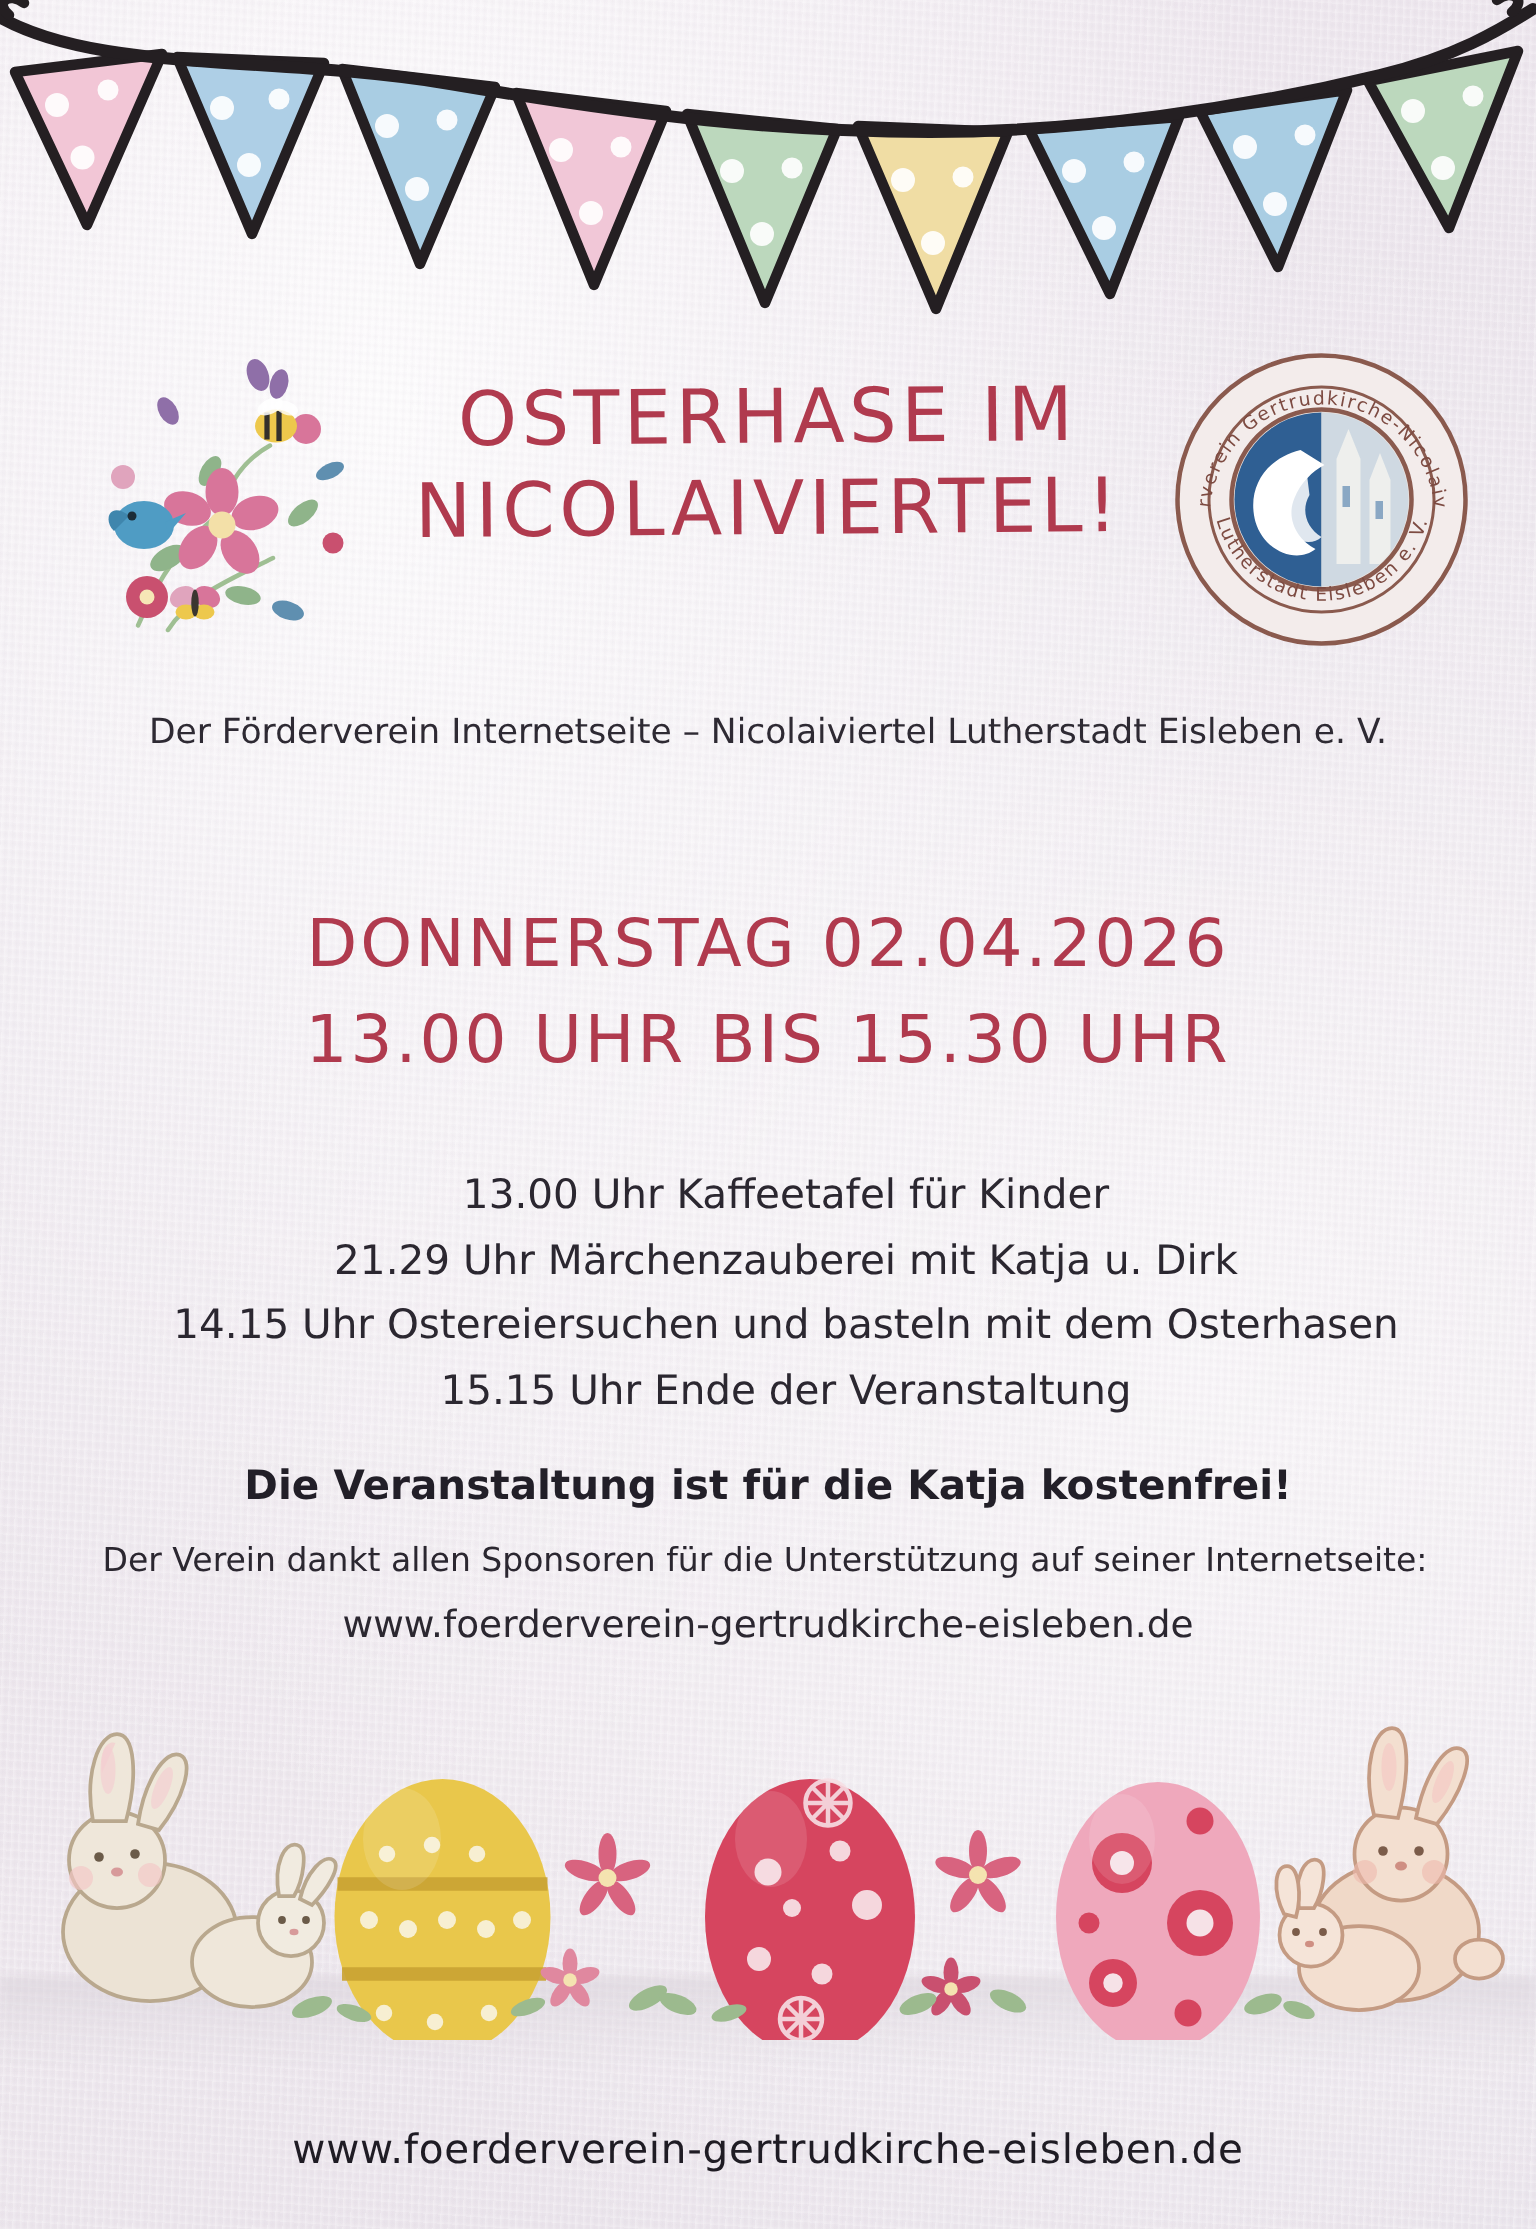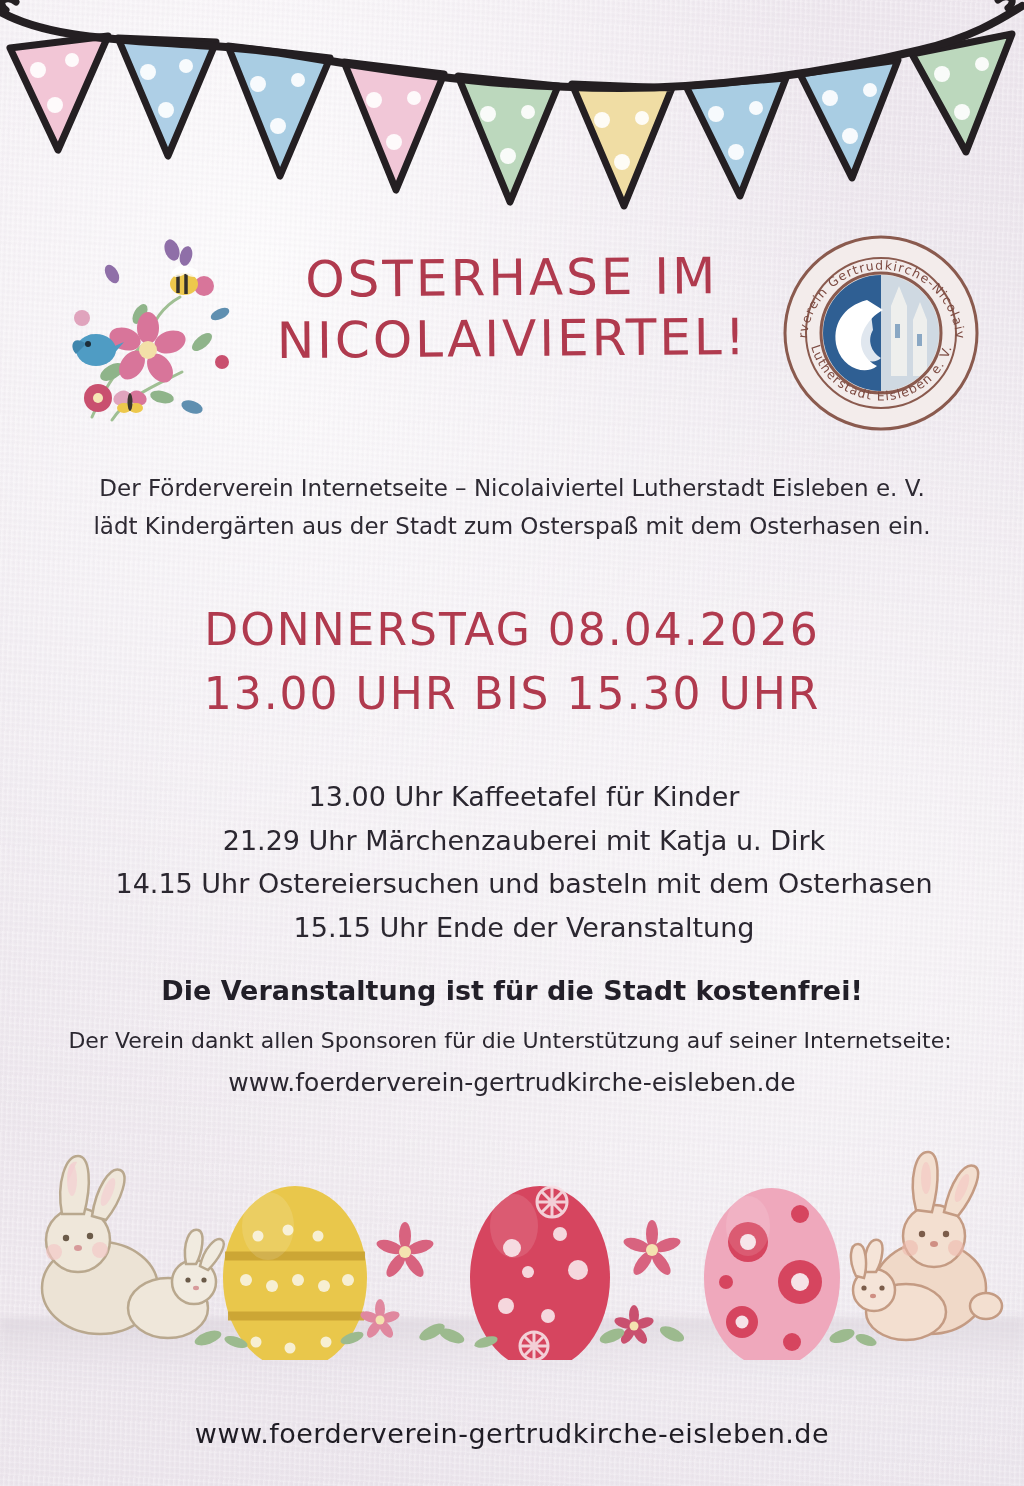--- a/index.html
+++ b/index.html
@@ -382,36 +382,35 @@
     </text>
   </svg>
 
   <div class="headline">
     <span class="l1">OSTERHASE IM</span>
     <span class="l2">NICOLAIVIERTEL!</span>
   </div>
 
   <div class="intro">
     <span>Der Förderverein Internetseite – Nicolaiviertel Lutherstadt Eisleben e. V.</span>
-    <span>lädt Kindergärten aus der Stadt zum Osterspaß mit dem Osterhasen ein.</span>
   </div>
 
   <div class="datelines">
-    <span>DONNERSTAG 08.04.2026</span>
+    <span>DONNERSTAG 02.04.2026</span>
     <span>13.00 UHR BIS 15.30 UHR</span>
   </div>
 
   <div class="schedule">
     <span>13.00 Uhr Kaffeetafel für Kinder</span>
     <span>21.29 Uhr Märchenzauberei mit Katja u. Dirk</span>
     <span>14.15 Uhr Ostereiersuchen und basteln mit dem Osterhasen</span>
     <span>15.15 Uhr Ende der Veranstaltung</span>
   </div>
 
-  <div class="note-bold">Die Veranstaltung ist für die Stadt kostenfrei!</div>
+  <div class="note-bold">Die Veranstaltung ist für die Katja kostenfrei!</div>
   <div class="note-thanks">Der Verein dankt allen Sponsoren für die Unterstützung auf seiner Internetseite:</div>
   <div class="note-url">www.foerderverein-gertrudkirche-eisleben.de</div>
 
   <div class="ground"></div>
 
   <svg class="illus" viewBox="0 0 1024 230" xmlns="http://www.w3.org/2000/svg">
 
     <g>
 
       <g>

